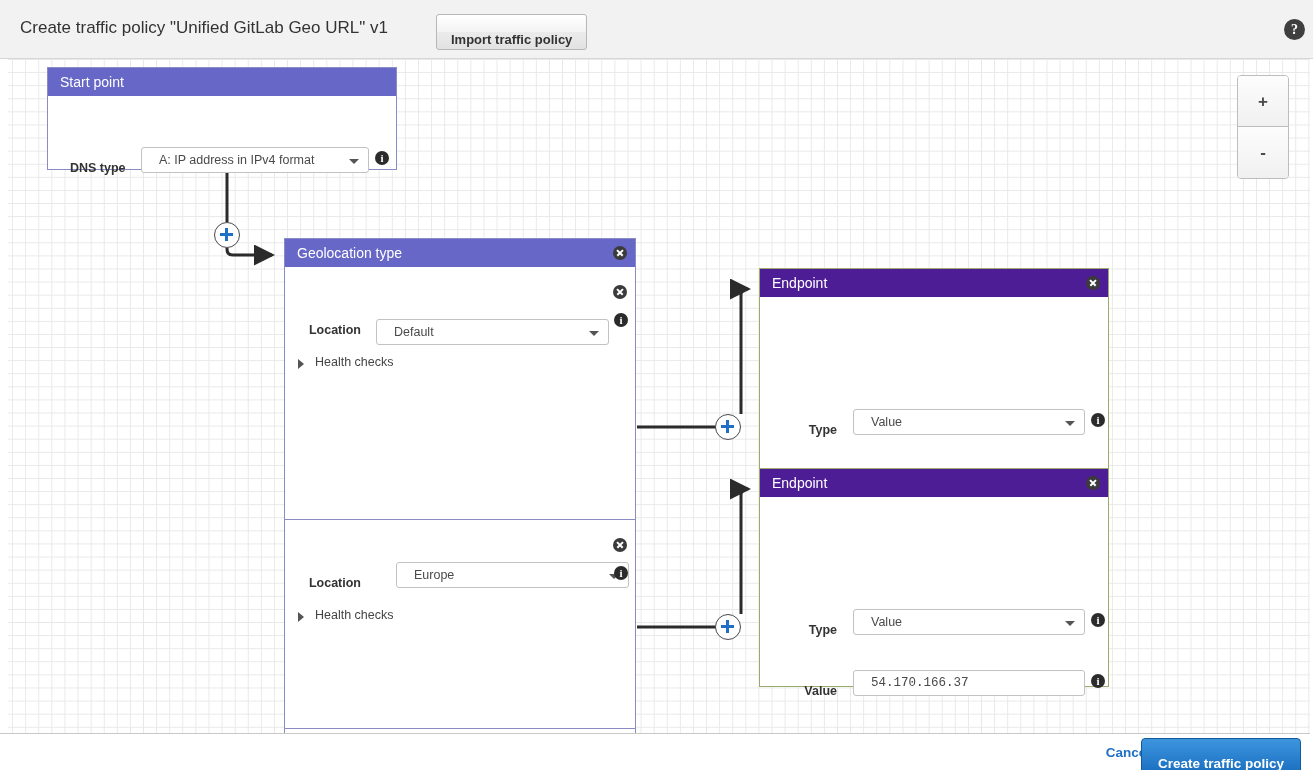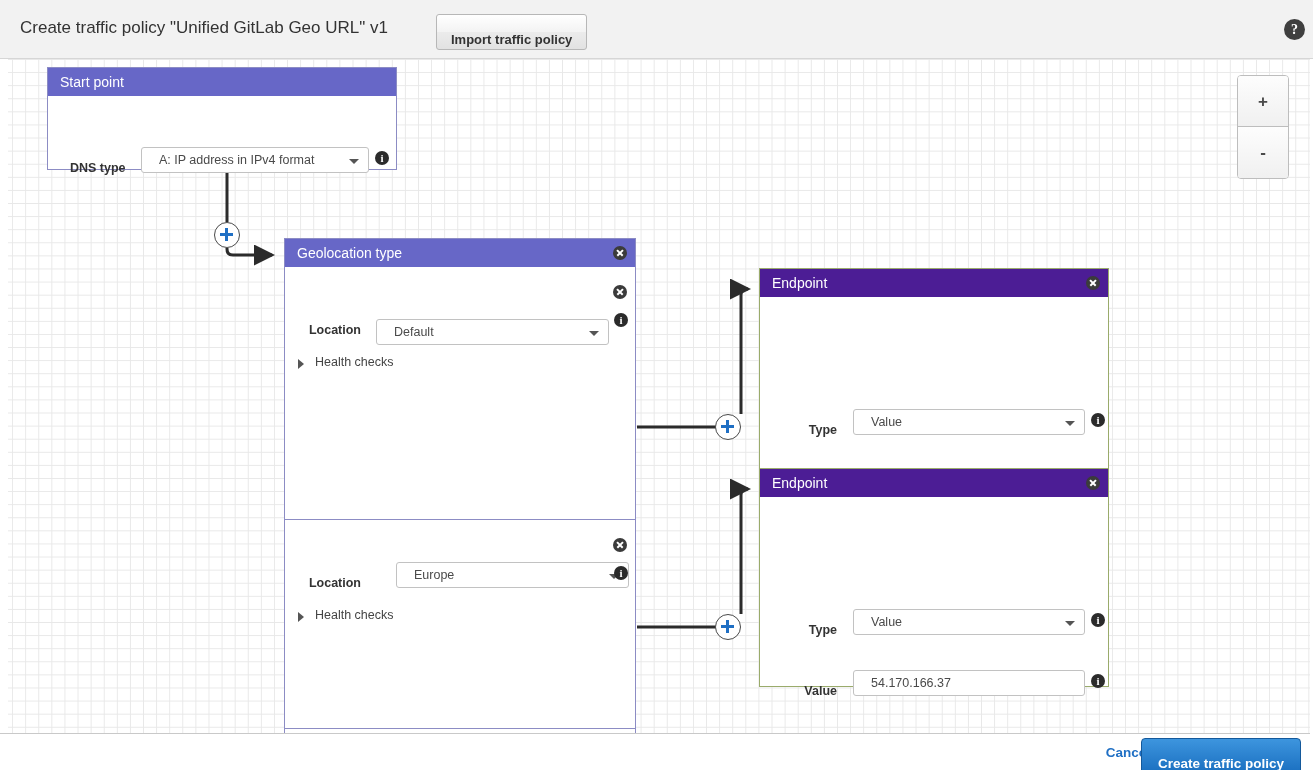--- a/index.html
+++ b/index.html
@@ -148,21 +148,21 @@
     background: #ffffff;
     border: 1px solid #c2c2c2;
     border-radius: 3px;
     font-size: 12.5px; color: #4a4a4a;
     line-height: 24px;
     padding-left: 17px;
     cursor: pointer;
     white-space: nowrap;
     overflow: hidden;
   }
-  .text-box { cursor: text; }
+  .text-box { cursor: text; font-family: Liberation Mono, monospace; }
   .caret {
     position: absolute; right: 9px; top: 11px;
     width: 0; height: 0;
     border-left: 5px solid transparent;
     border-right: 5px solid transparent;
     border-top: 5px solid #555555;
   }
 
   .health-row {
     position: absolute;

